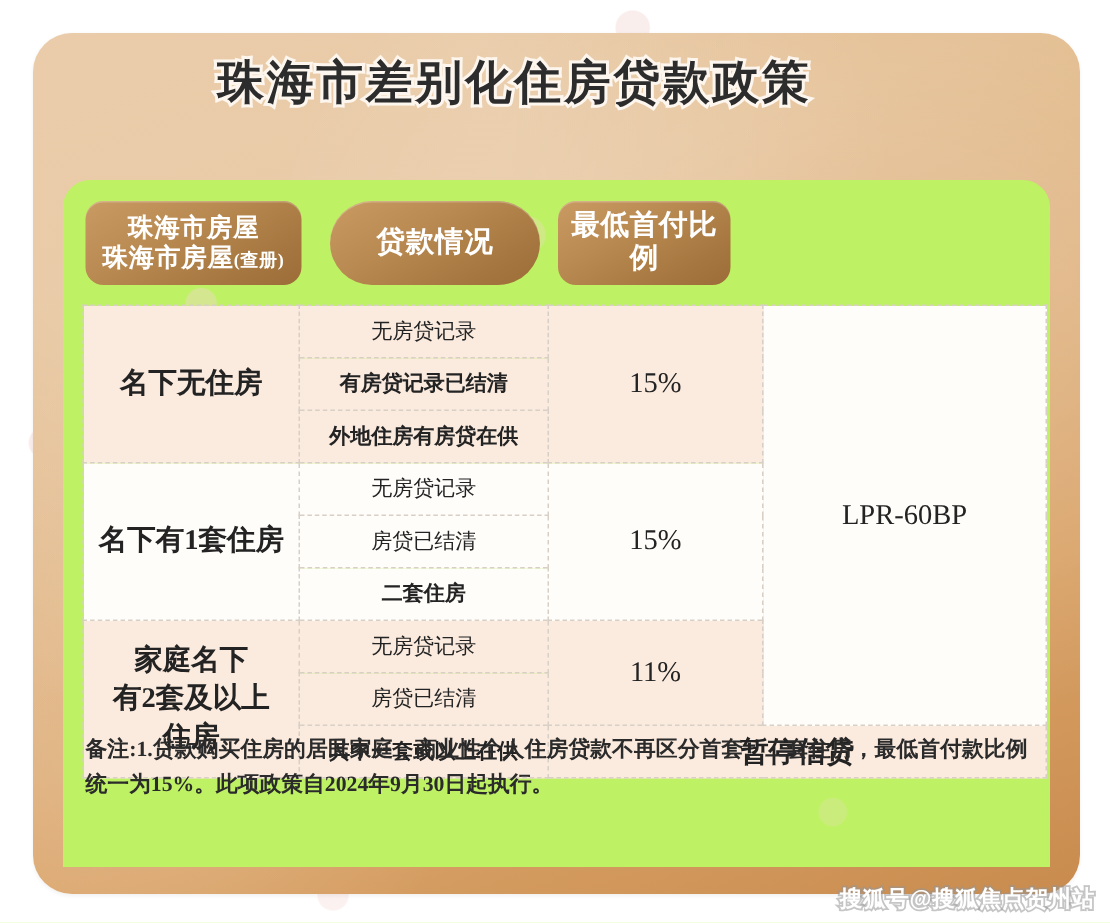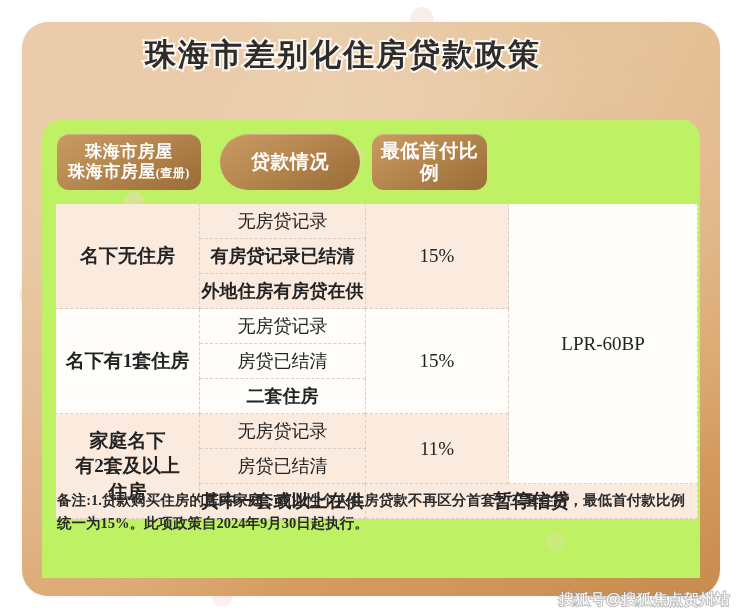--- a/index.html
+++ b/index.html
@@ -152,21 +152,21 @@
   .c-cat   { width: 144px; }
   .c-loan  { width: 166px; }
   .c-down  { width: 143px; }
   .c-rate  { width: 189px; }
 
   .cat {
     font-size: 19px;
     font-weight: bold;
     line-height: 1.32;
   }
-  .loan   { font-size: 18px; height: 34px; }
+  .loan   { font-size: 14px; height: 34px; }
   .down   { font-size: 19px; }
   .rate   { font-size: 19px; }
   .susp   { font-size: 19px; font-weight: bold; }
   .loan-b { font-weight: bold; }
 
   .tint { background: #fbeade !important; }
   .plain{ background: #fffdfa !important; }
 
   
   .notes {
@@ -181,21 +181,21 @@
     text-align: justify;
   }
   .notes p { margin: 1px; }
 
   
   .watermark {
     position: absolute;
     right: 10px;
     bottom: 6px;
     font-size: 15px;
-    font-weight: normal;
+    font-weight: bold;
     color: #ffffff;
     -webkit-text-stroke: 2.4px rgba(150,150,150,.55);
     paint-order: stroke fill;
     letter-spacing: .5px;
     white-space: nowrap;
   }
 </style>
 </head>
 <body>
 

